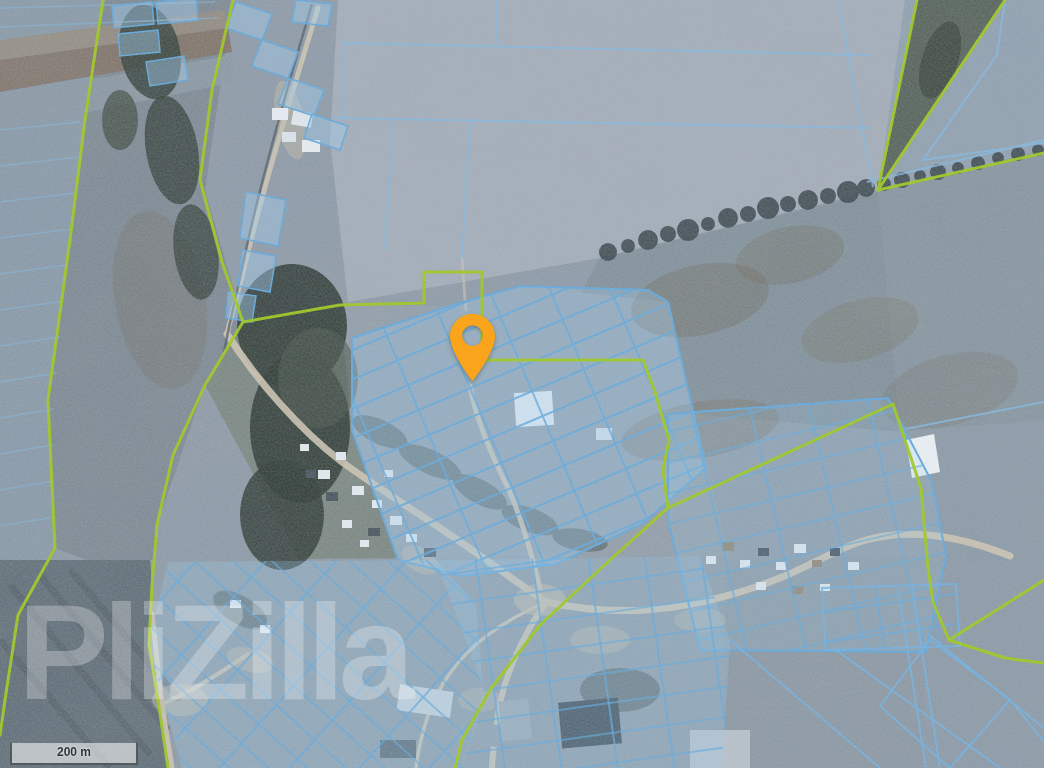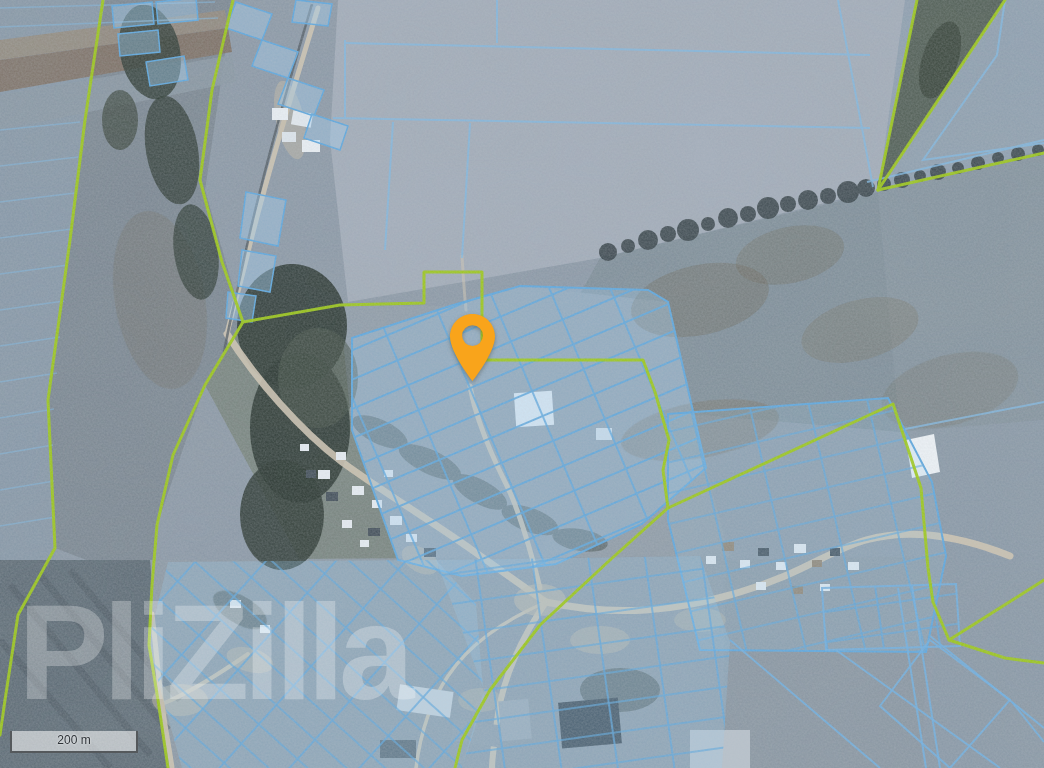--- a/index.html
+++ b/index.html
@@ -14,26 +14,27 @@
     z-index:30;
   }
   .marker svg{position:static;filter:drop-shadow(0 2px 2px rgba(40,40,20,.35));}
   .watermark{
     position:absolute;left:18px;top:584px;z-index:20;
     font-size:136px;font-weight:700;line-height:1;letter-spacing:-6px;
     color:rgba(255,255,255,0.27);white-space:nowrap;pointer-events:none;
     user-select:none;
   }
   .scalebar{
-    position:absolute;left:10px;bottom:15px;z-index:40;
+    position:absolute;left:10px;bottom:3px;z-index:40;
     width:128px;height:22px;box-sizing:border-box;
     background:rgba(255,255,255,0.55);
     border:2px solid #55595c;border-top:none;
     color:#2e3338;font-size:12px;line-height:19px;text-align:center;
     text-shadow:0 0 2px #fff;
+    font-weight:bold;
   }
 </style>
 </head>
 <body>
 
 <div class="viewport">
 
   <svg width="1044" height="768" viewBox="0 0 1044 768">
     <defs>
       <filter id="grain" x="0" y="0" width="100%" height="100%">

